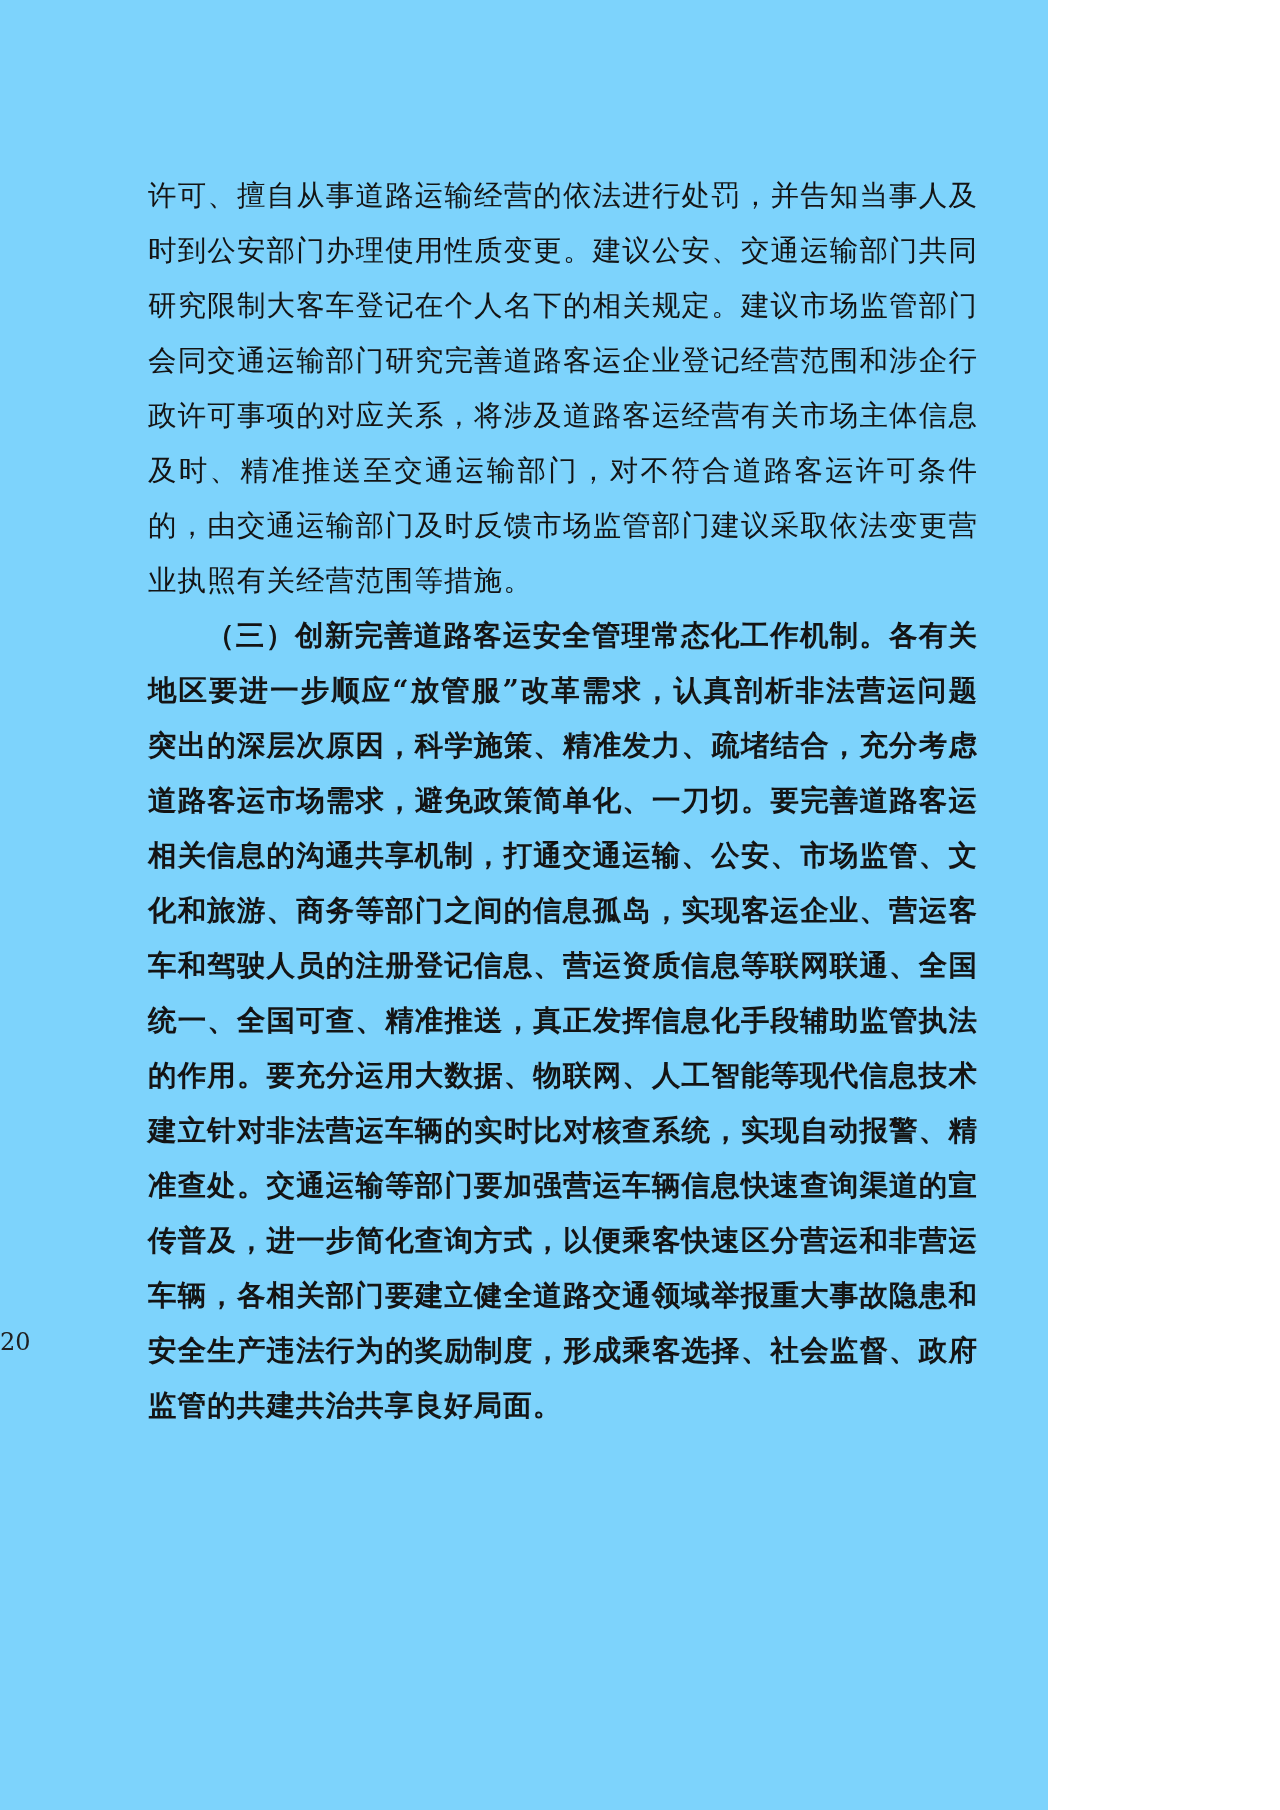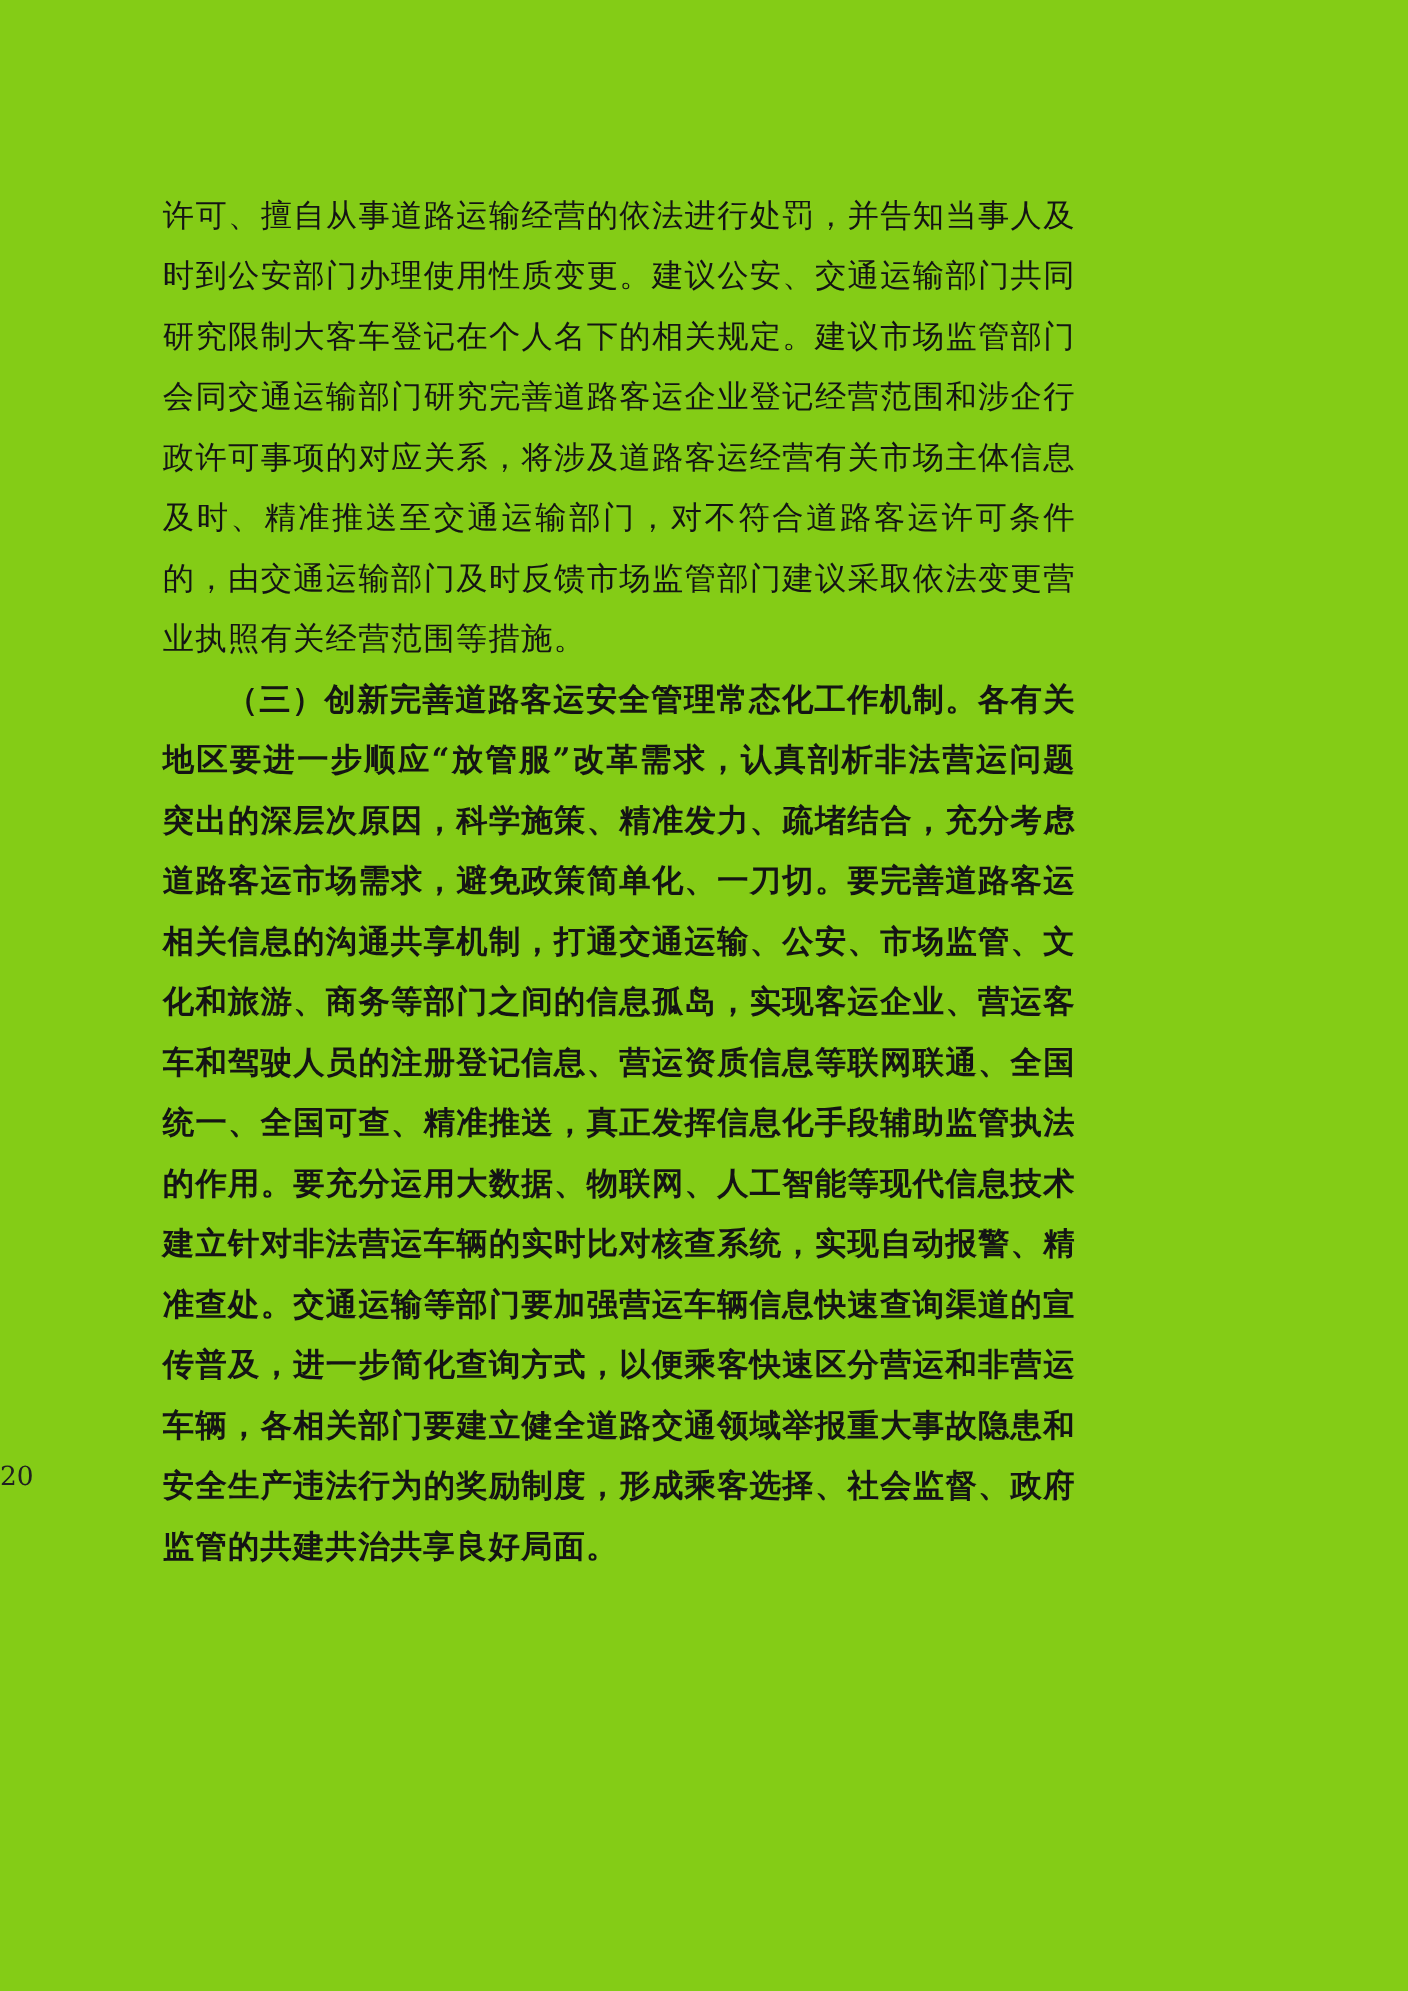--- a/index.html
+++ b/index.html
@@ -12,23 +12,23 @@
     height: 1810px;
     font-family: "DejaVu Serif", "Liberation Serif", serif;
     color: #111111;
     position: relative;
     overflow: hidden;
   }
   .page {
     position: absolute;
     left: 0;
     top: 0;
-    width: 1280px;
+    width: 1048px;
     height: 1810px;
-    background: #84cc16;
+    background: #7dd3fc;
   }
   .content {
     position: absolute;
     left: 148px;
     top: 168px;
     width: 830px;
   }
   .para {
     font-size: 28.5px;
     line-height: 55px;

